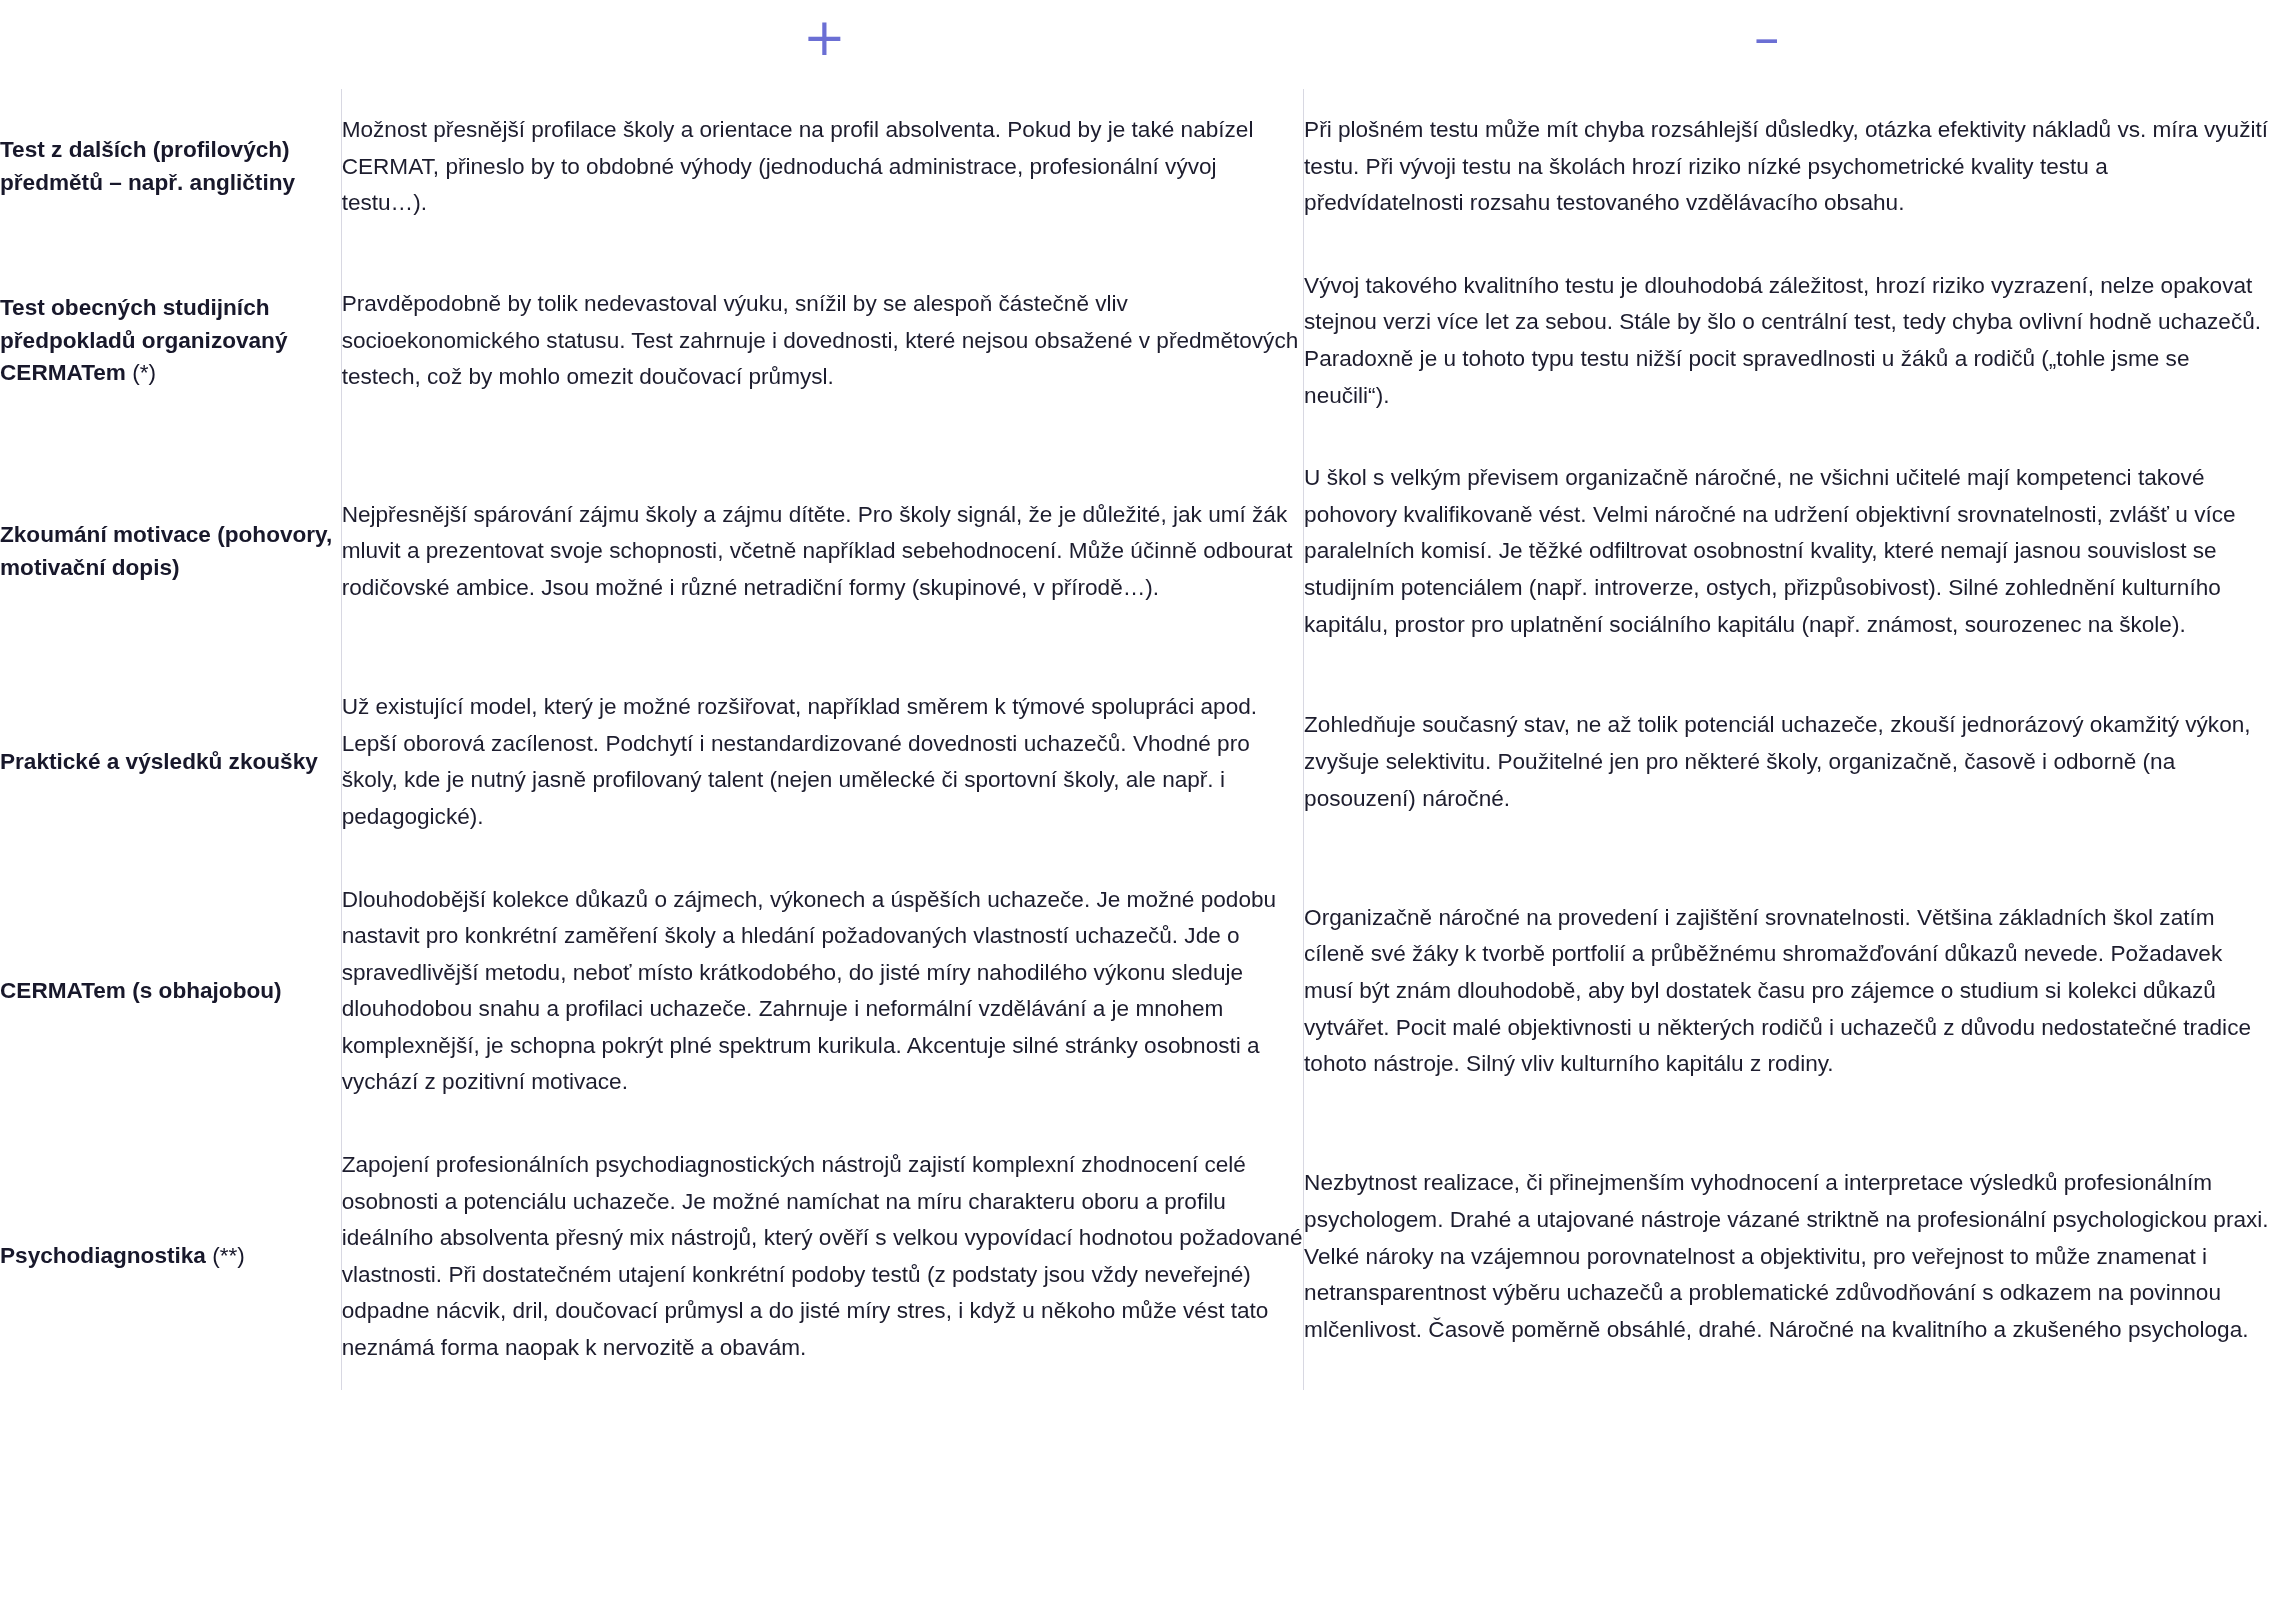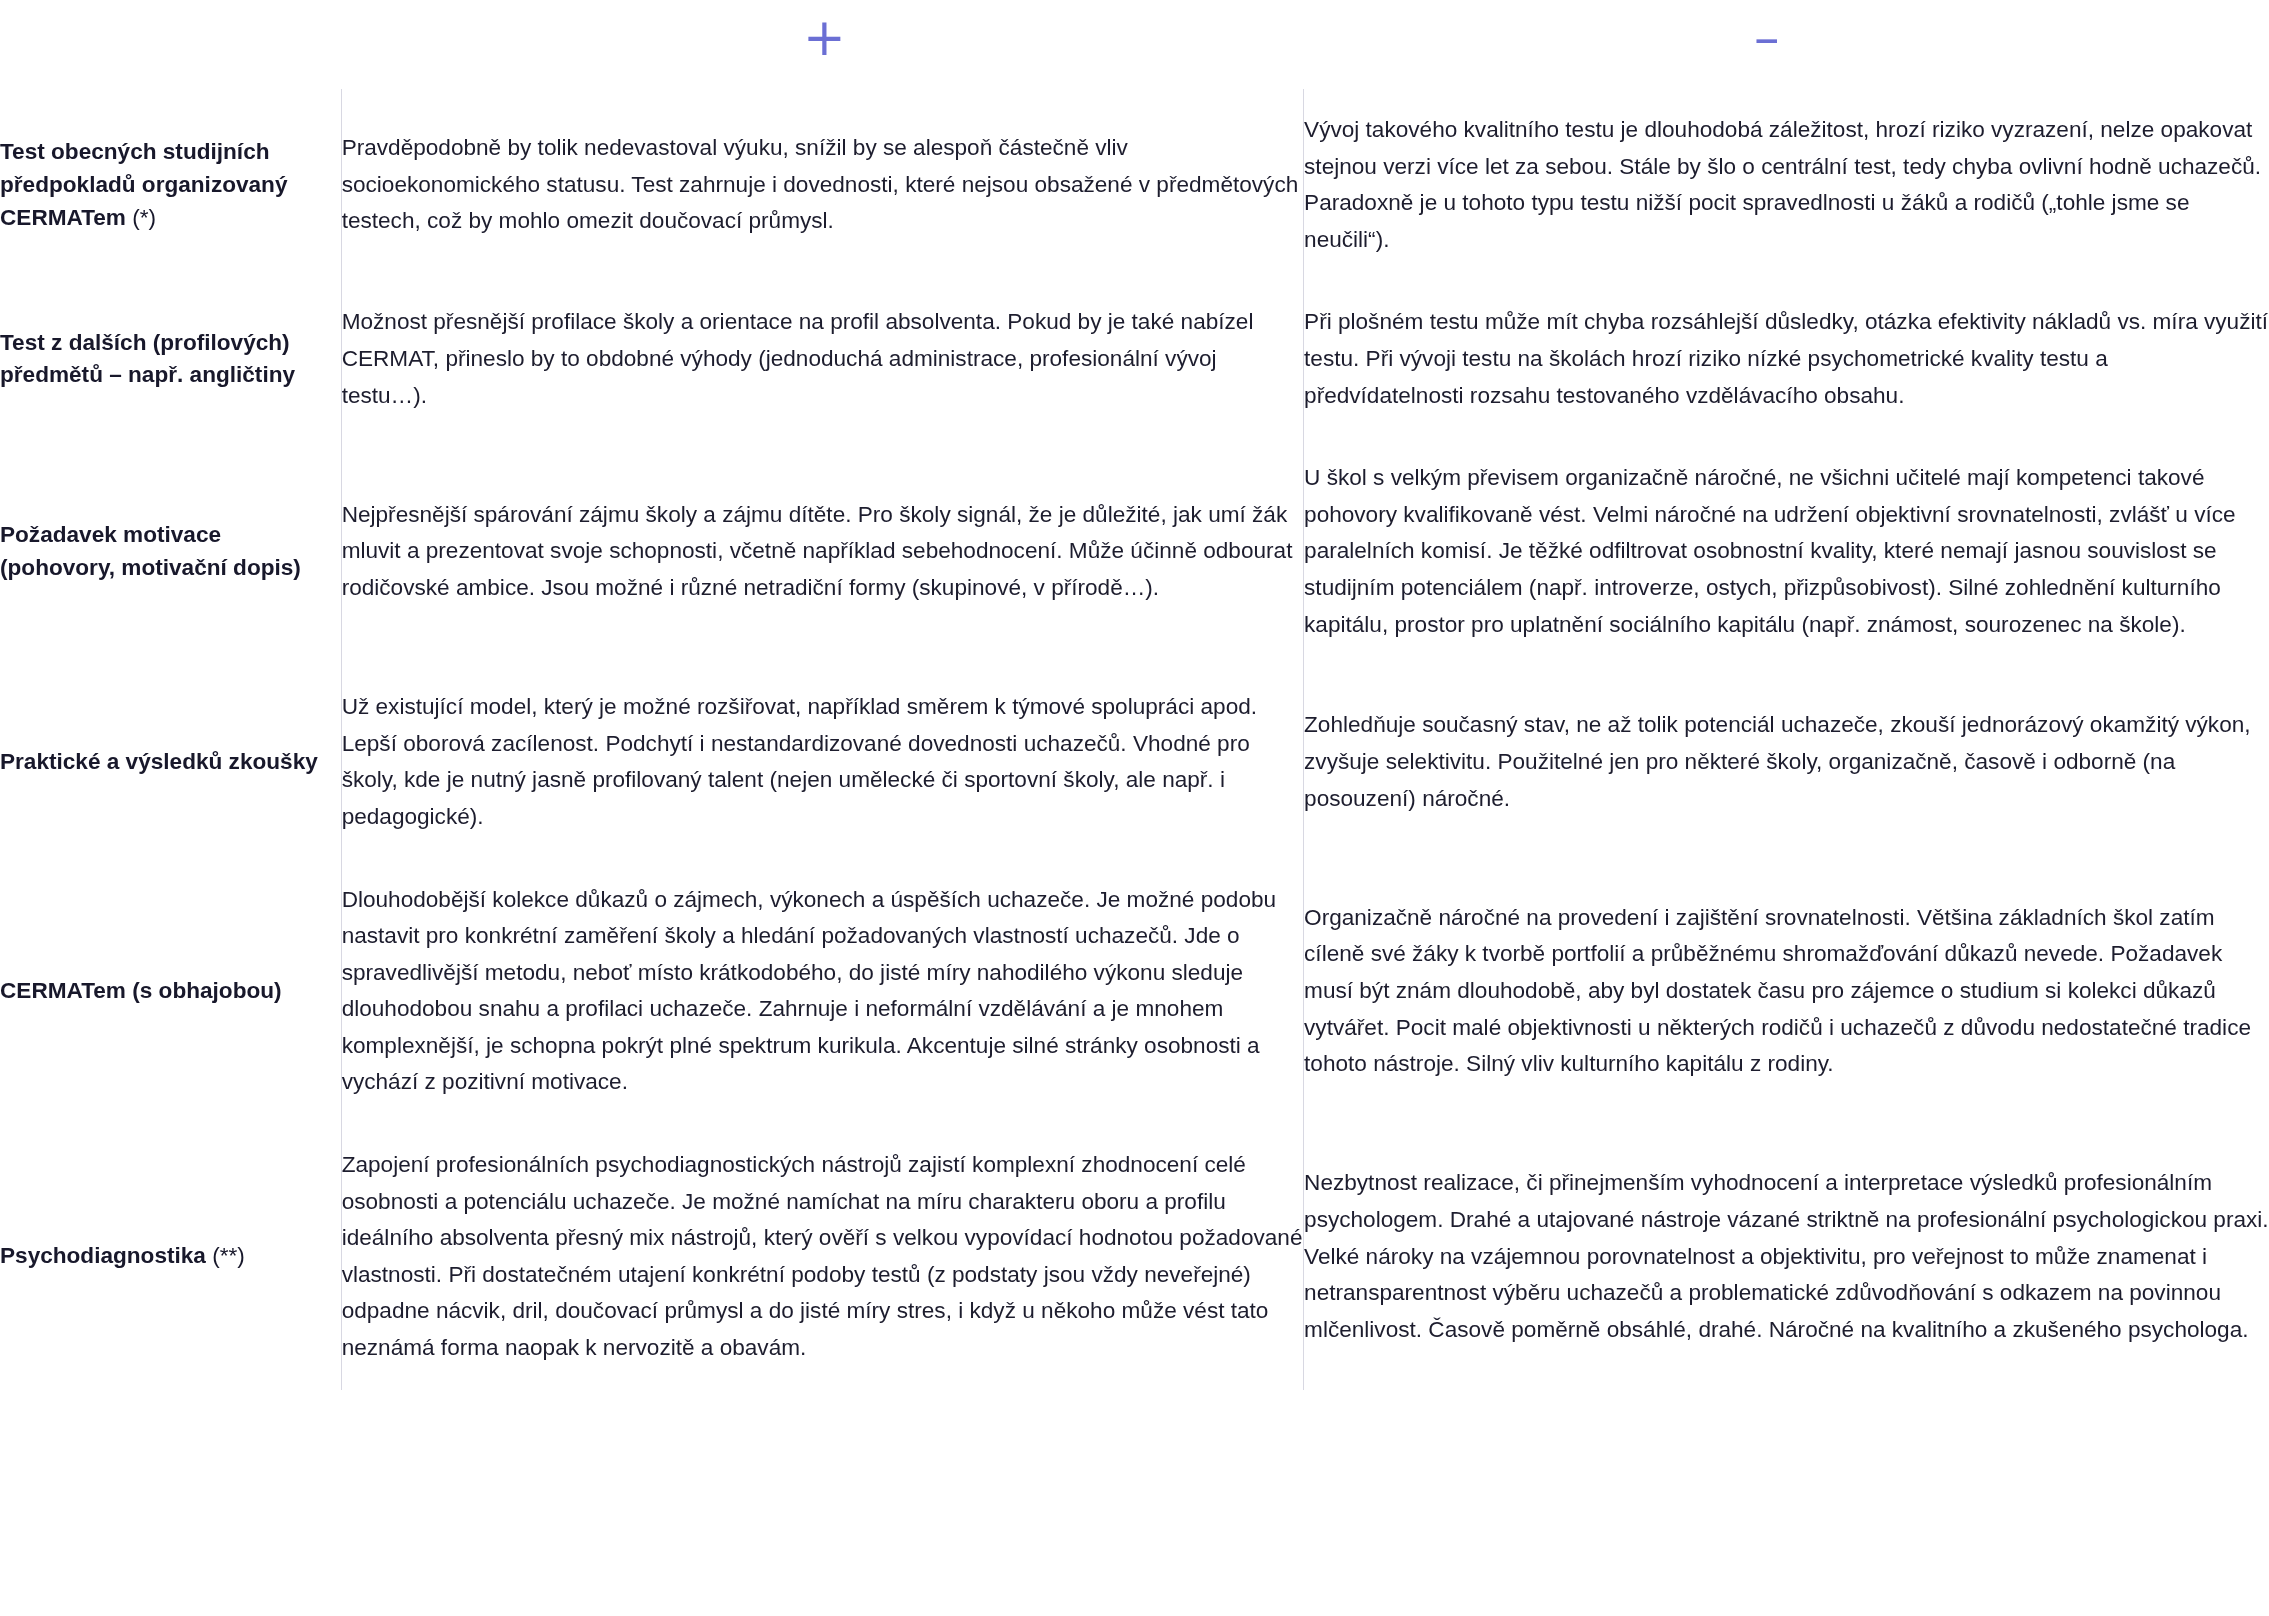--- a/index.html
+++ b/index.html
@@ -91,39 +91,39 @@
   </div>
 
   <table class="matrix">
     <colgroup>
       <col class="c-label">
       <col class="c-pro">
       <col class="c-con">
     </colgroup>
     <tbody>
       <tr>
+        <td class="label"><span>Test z dalších (profilových) předmětů – např. angličtiny</span><span class="soft"></span></td>
+        <td class="pro">
+            <p>Možnost přesnější profilace školy a orientace na profil absolventa. Pokud by je také nabízel CERMAT, přineslo by to obdobné výhody (jednoduchá administrace, profesionální vývoj testu…).</p>
+          </td>
+        <td class="con">
+            <p>Při plošném testu může mít chyba rozsáhlejší důsledky, otázka efektivity nákladů vs. míra využití testu. Při vývoji testu na školách hrozí riziko nízké psychometrické kvality testu a předvídatelnosti rozsahu testovaného vzdělávacího obsahu.</p>
+          </td>
+      </tr>
+      <tr>
         <td class="label"><span>Test obecných studijních předpokladů organizovaný CERMATem</span><span class="soft"> (*)</span></td>
         <td class="pro">
             <p>Pravděpodobně by tolik nedevastoval výuku, snížil by se alespoň částečně vliv socioekonomického statusu. Test zahrnuje i dovednosti, které nejsou obsažené v předmětových testech, což by mohlo omezit doučovací průmysl.</p>
           </td>
         <td class="con">
             <p>Vývoj takového kvalitního testu je dlouhodobá záležitost, hrozí riziko vyzrazení, nelze opakovat stejnou verzi více let za sebou. Stále by šlo o centrální test, tedy chyba ovlivní hodně uchazečů. Paradoxně je u tohoto typu testu nižší pocit spravedlnosti u žáků a rodičů („tohle jsme se neučili“).</p>
           </td>
       </tr>
       <tr>
-        <td class="label"><span>Test z dalších (profilových) předmětů – např. angličtiny</span><span class="soft"></span></td>
-        <td class="pro">
-            <p>Možnost přesnější profilace školy a orientace na profil absolventa. Pokud by je také nabízel CERMAT, přineslo by to obdobné výhody (jednoduchá administrace, profesionální vývoj testu…).</p>
-          </td>
-        <td class="con">
-            <p>Při plošném testu může mít chyba rozsáhlejší důsledky, otázka efektivity nákladů vs. míra využití testu. Při vývoji testu na školách hrozí riziko nízké psychometrické kvality testu a předvídatelnosti rozsahu testovaného vzdělávacího obsahu.</p>
-          </td>
-      </tr>
-      <tr>
-        <td class="label"><span>Požadavek motivace (pohovory, motivační dopis)</span><span class="soft"></span></td>
+        <td class="label"><span>Zkoumání motivace (pohovory, motivační dopis)</span><span class="soft"></span></td>
         <td class="pro">
             <p>Nejpřesnější spárování zájmu školy a zájmu dítěte. Pro školy signál, že je důležité, jak umí žák mluvit a prezentovat svoje schopnosti, včetně například sebehodnocení. Může účinně odbourat rodičovské ambice. Jsou možné i různé netradiční formy (skupinové, v přírodě…).</p>
           </td>
         <td class="con">
             <p>U škol s velkým převisem organizačně náročné, ne všichni učitelé mají kompetenci takové pohovory kvalifikovaně vést. Velmi náročné na udržení objektivní srovnatelnosti, zvlášť u více paralelních komisí. Je těžké odfiltrovat osobnostní kvality, které nemají jasnou souvislost se studijním potenciálem (např. introverze, ostych, přizpůsobivost). Silné zohlednění kulturního kapitálu, prostor pro uplatnění sociálního kapitálu (např. známost, sourozenec na škole).</p>
           </td>
       </tr>
       <tr>
         <td class="label"><span>Praktické a výsledků zkoušky</span><span class="soft"></span></td>
         <td class="pro">

